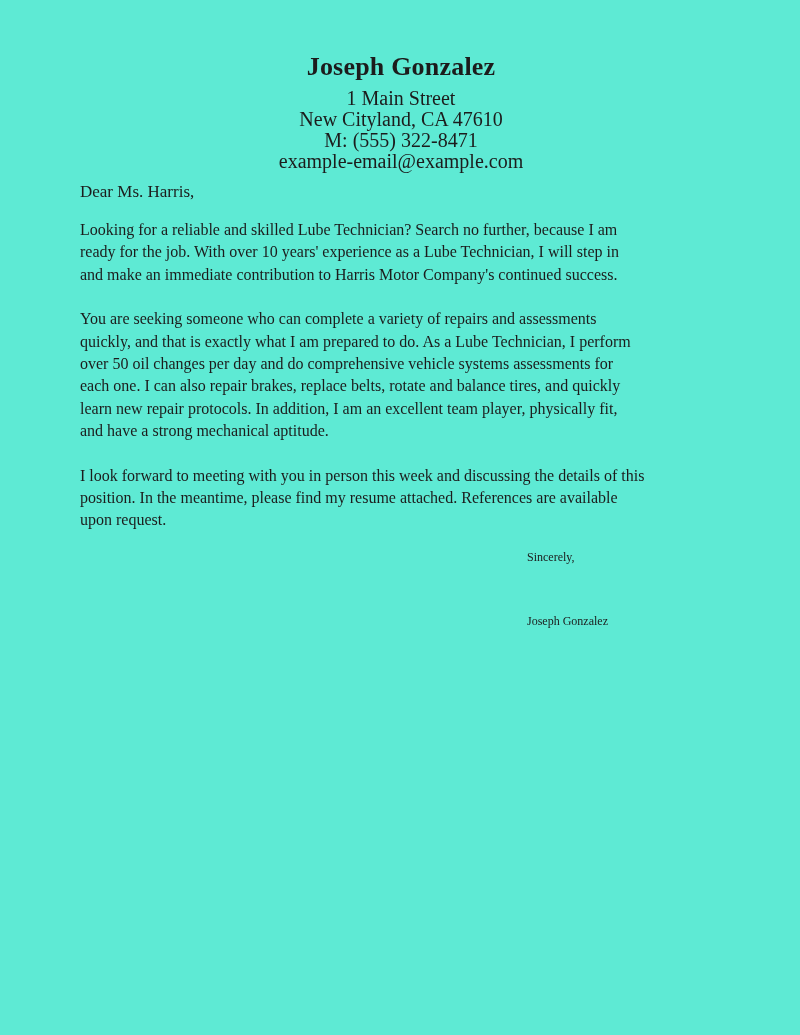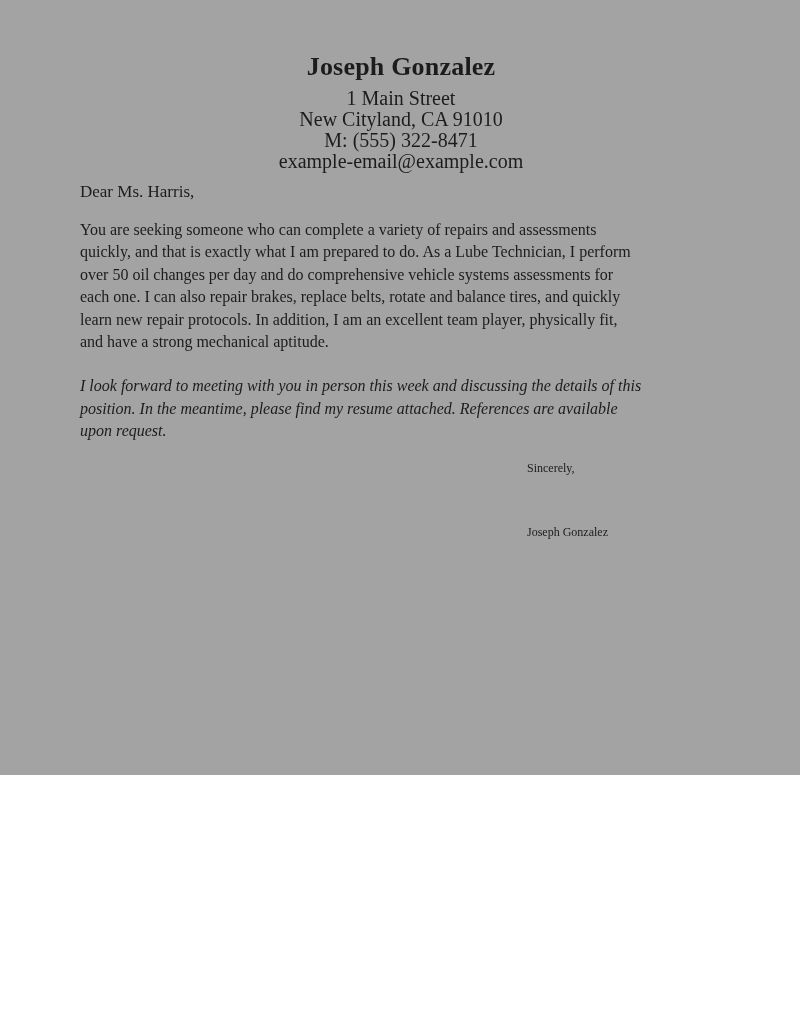--- a/index.html
+++ b/index.html
@@ -3,23 +3,23 @@
 <meta charset="utf-8">
 <style>
   html, body {
     margin: 0;
     padding: 0;
     background: #ffffff;
   }
   .page {
     position: relative;
     width: 800px;
-    height: 775px;
+    height: 1035px;
     margin: 0 auto;
-    background: #a3a3a3;
+    background: #5eead4;
     color: #1c1c1c;
     font-family: "Liberation Serif", "DejaVu Serif", serif;
     box-sizing: border-box;
     padding: 52px 78px 0 80px;
     overflow: hidden;
   }
   .letter-header {
     text-align: center;
   }
   .author-name {
@@ -40,21 +40,20 @@
   }
   .paragraph {
     margin: 0;
     margin-top: 16px;
     font-size: 16px;
     line-height: 22.4px;
     white-space: pre;
   }
   .paragraph + .paragraph {
     margin-top: 22px;
-    font-style: italic;
   }
   .closing {
     margin-top: 14px;
     margin-left: 447px;
     font-size: 12px;
     line-height: 22px;
   }
   .valediction {
     margin: 0;
   }
@@ -64,27 +63,30 @@
   }
 </style>
 </head>
 <body>
 
 <div class="page">
 
   <div class="letter-header">
     <div class="author-name">Joseph Gonzalez</div>
     <div class="contact-line">1 Main Street</div>
-    <div class="contact-line">New Cityland, CA 91010</div>
+    <div class="contact-line">New Cityland, CA 47610</div>
     <div class="contact-line">M: (555) 322-8471</div>
     <div class="contact-line">example-email@example.com</div>
   </div>
 
   <div class="salutation">Dear Ms. Harris,</div>
 
+  <p class="paragraph">Looking for a reliable and skilled Lube Technician? Search no further, because I am
+ready for the job. With over 10 years' experience as a Lube Technician, I will step in
+and make an immediate contribution to Harris Motor Company's continued success.</p>
 
   <p class="paragraph">You are seeking someone who can complete a variety of repairs and assessments
 quickly, and that is exactly what I am prepared to do. As a Lube Technician, I perform
 over 50 oil changes per day and do comprehensive vehicle systems assessments for
 each one. I can also repair brakes, replace belts, rotate and balance tires, and quickly
 learn new repair protocols. In addition, I am an excellent team player, physically fit,
 and have a strong mechanical aptitude.</p>
 
   <p class="paragraph">I look forward to meeting with you in person this week and discussing the details of this
 position. In the meantime, please find my resume attached. References are available

